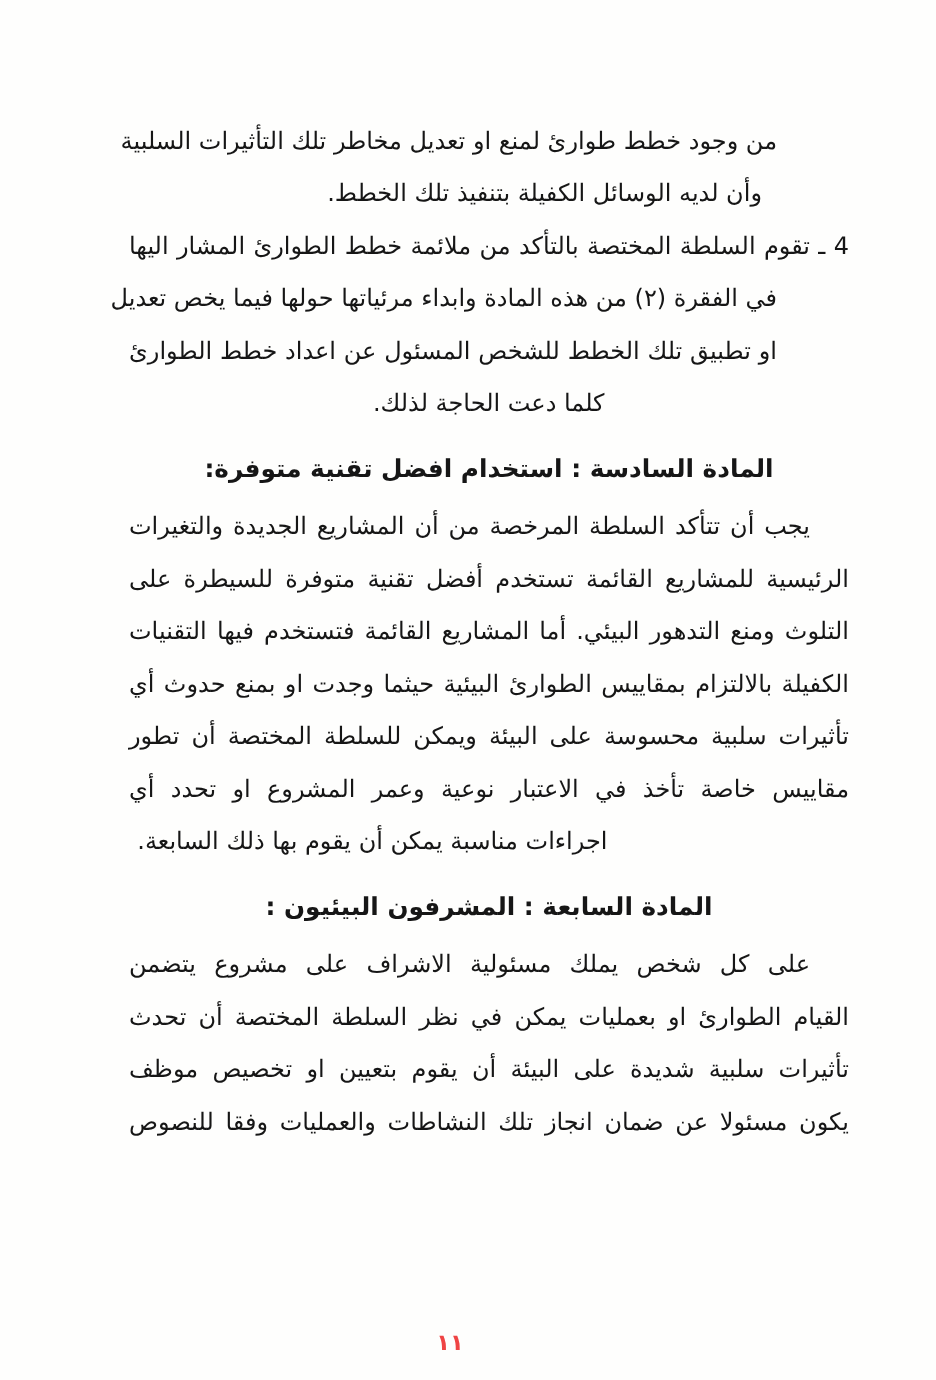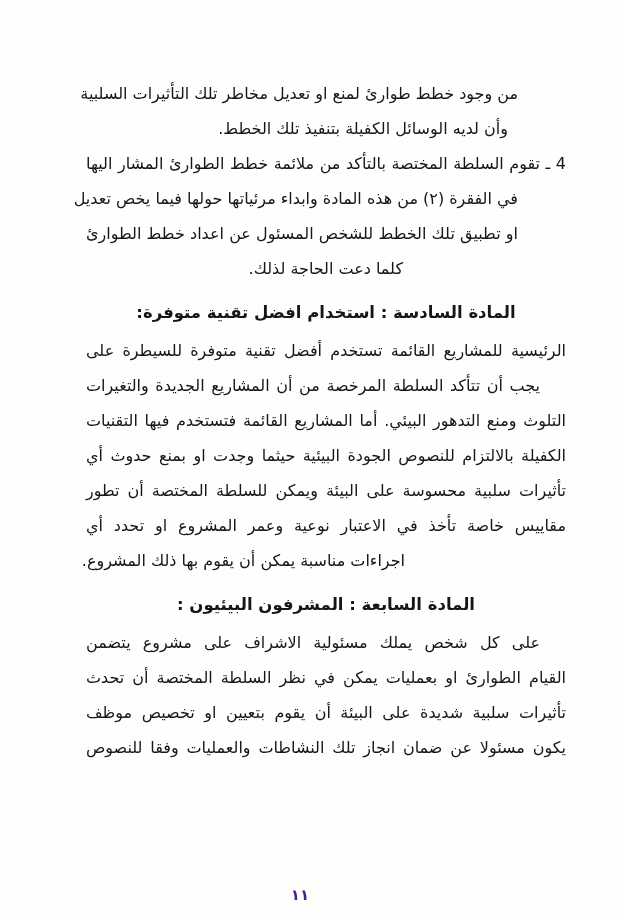--- a/index.html
+++ b/index.html
@@ -49,21 +49,21 @@
     margin-bottom: 3px;
     white-space: nowrap;
   }
   .page-number {
     position: absolute;
     bottom: 16px; left: 0; right: 24px;
     text-align: center;
     font-size: 15px;
     font-weight: bold;
     letter-spacing: 2px;
-    color: #4c1d95;
+    color: #ef4444;
     direction: rtl;
   }
 </style>
 </head>
 <body>
 
 <div class="page">
   <main class="text-block" lang="ar">
 
     <section>
@@ -74,27 +74,27 @@
     <section>
       <div class="line j">4 ـ تقوم السلطة المختصة بالتأكد من ملائمة خطط الطوارئ المشار اليها</div>
       <div class="line j ind ml45">في الفقرة (٢) من هذه المادة وابداء مرئياتها حولها فيما يخص تعديل</div>
       <div class="line j ind">او تطبيق تلك الخطط للشخص المسئول عن اعداد خطط الطوارئ</div>
       <div class="line r lastB">كلما دعت الحاجة لذلك.</div>
     </section>
 
     <h2 class="heading">المادة السادسة : استخدام افضل تقنية متوفرة:</h2>
 
     <section>
+      <div class="line j fi">يجب أن تتأكد السلطة المرخصة من أن المشاريع الجديدة والتغيرات</div>
       <div class="line j">الرئيسية للمشاريع القائمة تستخدم أفضل تقنية متوفرة للسيطرة على</div>
-      <div class="line j fi">يجب أن تتأكد السلطة المرخصة من أن المشاريع الجديدة والتغيرات</div>
       <div class="line j">التلوث ومنع التدهور البيئي. أما المشاريع القائمة فتستخدم فيها التقنيات</div>
-      <div class="line j">الكفيلة بالالتزام للنصوص الجودة البيئية حيثما وجدت او بمنع حدوث أي</div>
+      <div class="line j">الكفيلة بالالتزام بمقاييس الطوارئ البيئية حيثما وجدت او بمنع حدوث أي</div>
       <div class="line j">تأثيرات سلبية محسوسة على البيئة ويمكن للسلطة المختصة أن تطور</div>
       <div class="line j">مقاييس خاصة تأخذ في الاعتبار نوعية وعمر المشروع او تحدد أي</div>
-      <div class="line r lastD">اجراءات مناسبة يمكن أن يقوم بها ذلك المشروع.</div>
+      <div class="line r lastD">اجراءات مناسبة يمكن أن يقوم بها ذلك السابعة.</div>
     </section>
 
     <h2 class="heading">المادة السابعة : المشرفون البيئيون :</h2>
 
     <section>
       <div class="line j fi">على كل شخص يملك مسئولية الاشراف على مشروع يتضمن</div>
       <div class="line j">القيام الطوارئ او بعمليات يمكن في نظر السلطة المختصة أن تحدث</div>
       <div class="line j">تأثيرات سلبية شديدة على البيئة أن يقوم بتعيين او تخصيص موظف</div>
       <div class="line j">يكون مسئولا عن ضمان انجاز تلك النشاطات والعمليات وفقا للنصوص</div>
     </section>

